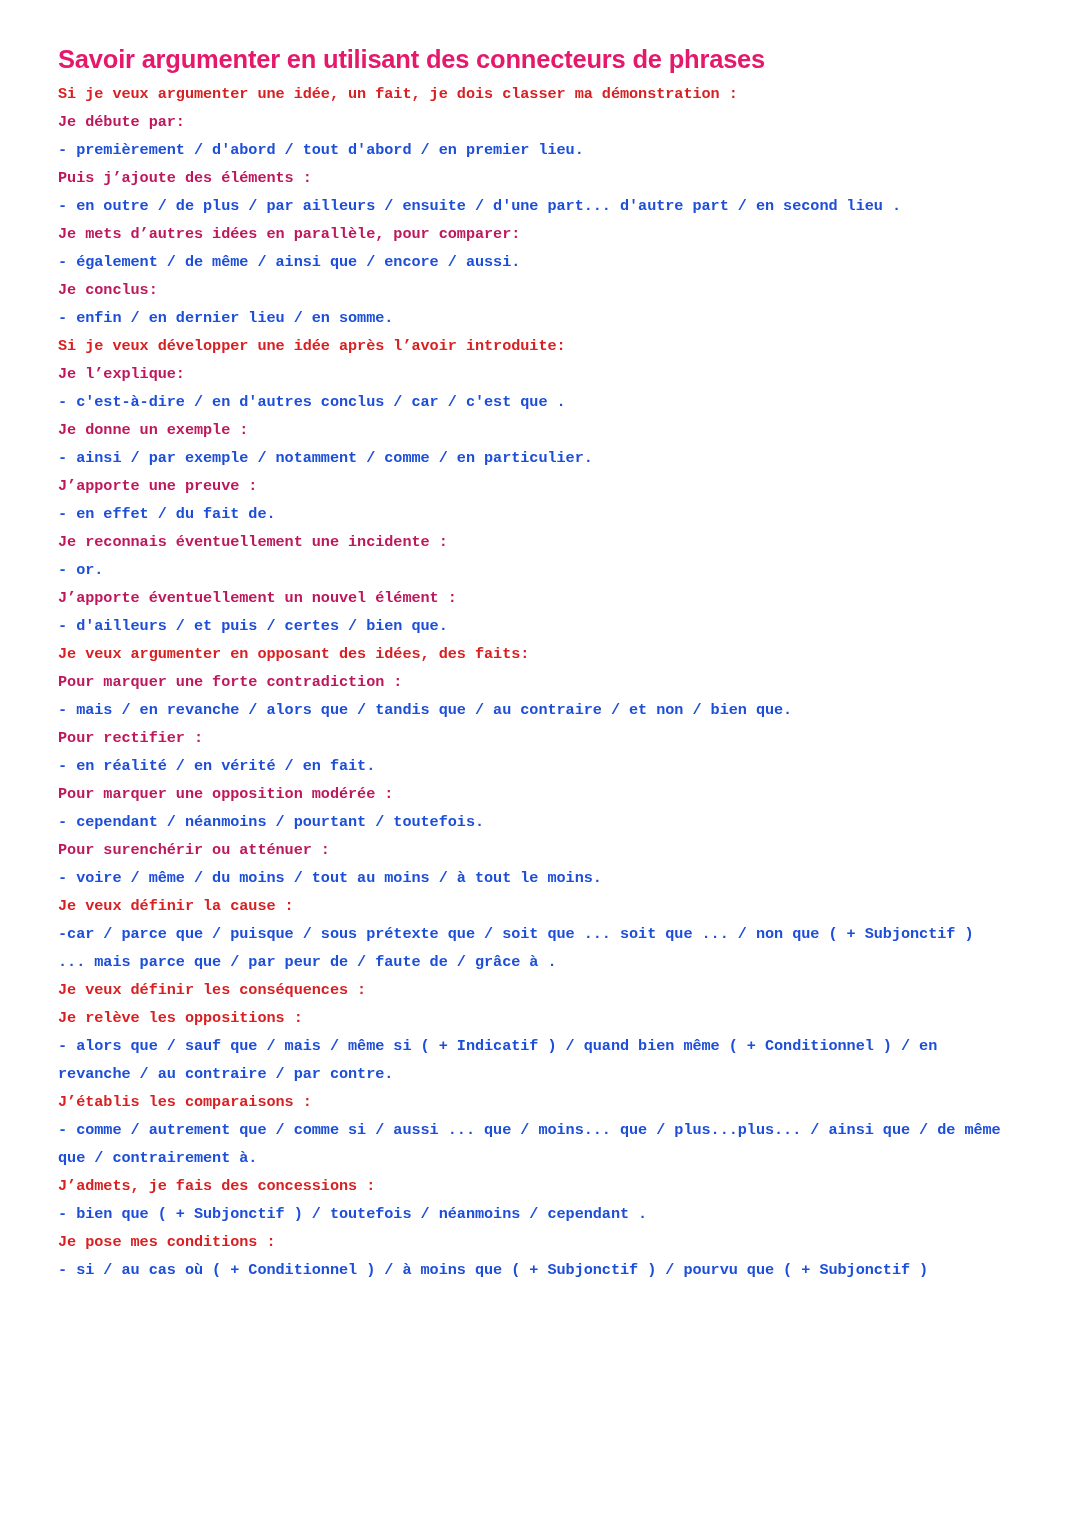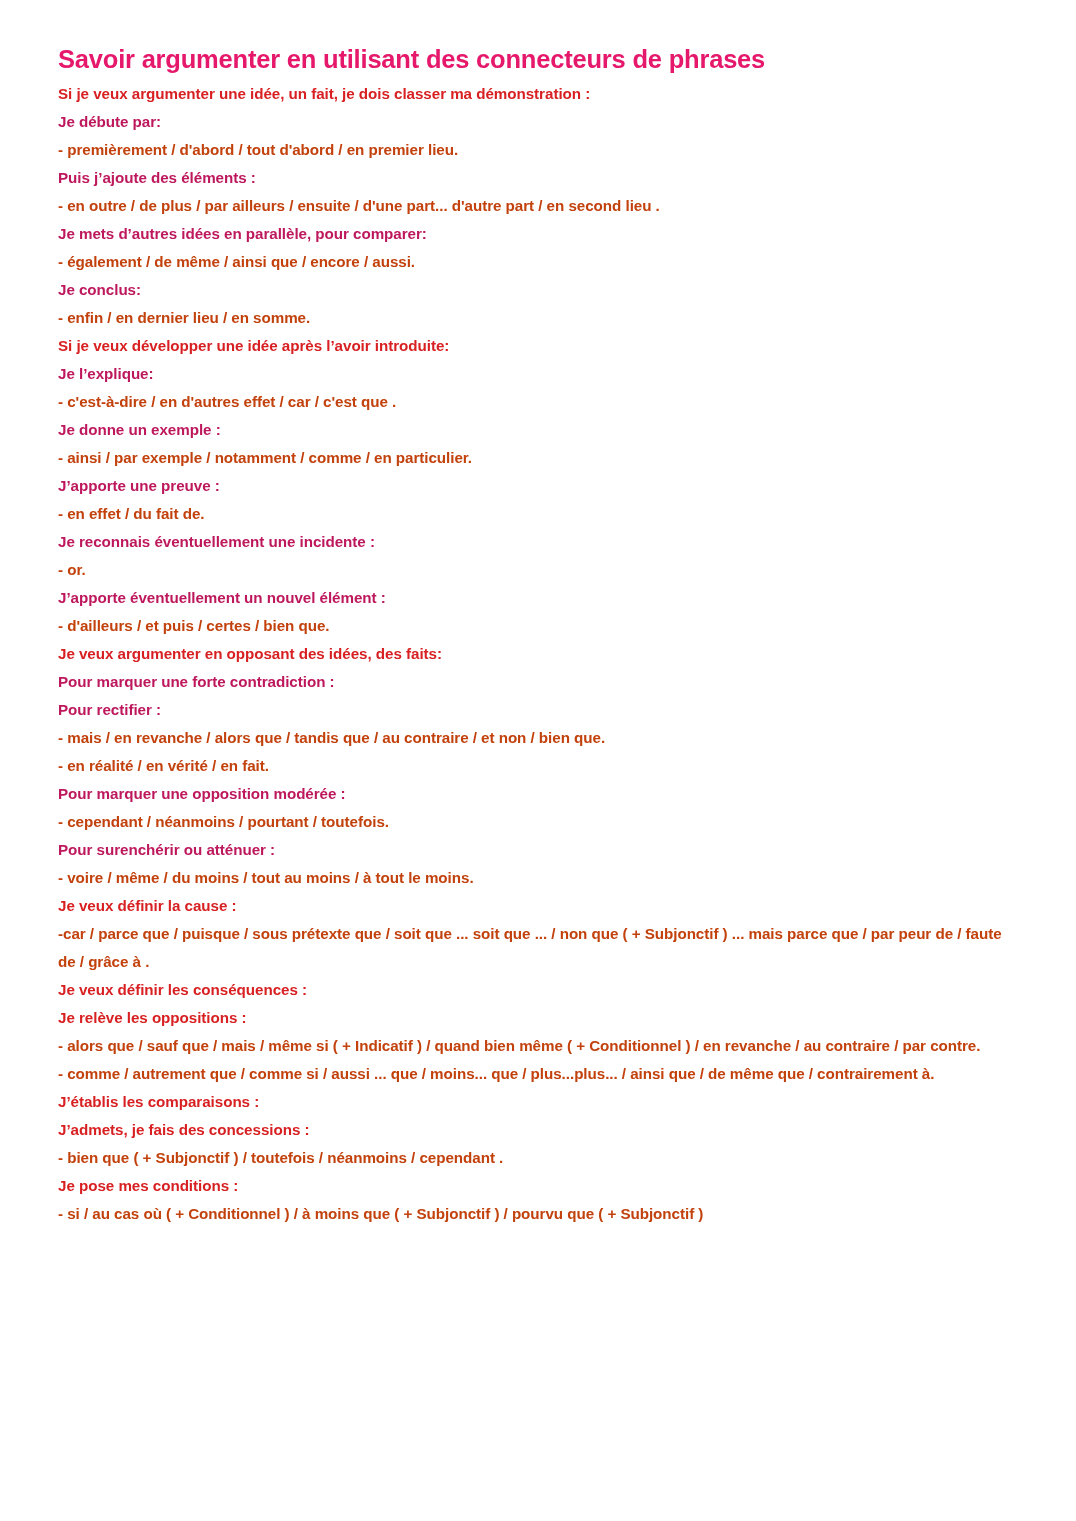--- a/index.html
+++ b/index.html
@@ -35,31 +35,32 @@
   .block {
     margin: 0;
     padding: 0;
   }
   .line {
     font-size: 15.2px;
     line-height: 28px;
     margin: 0;
     padding: 0;
     letter-spacing: -0.05px;
+    font-family: Liberation Mono, monospace;
   }
   .h-red {
     color: #d81f21;
     font-weight: bold;
   }
   .h-green {
     color: #be185d;
     font-weight: bold;
   }
   .body-line {
-    color: #c2410c;
+    color: #1d4ed8;
     font-weight: bold;
     max-width: 948px;
   }
   .body-line.wrap {
     white-space: normal;
   }
 </style>
 </head>
 <body>
 
@@ -75,55 +76,55 @@
         <div class="line h-green">Puis j’ajoute des éléments :</div>
         <div class="line body-line wrap">- en outre / de plus / par ailleurs / ensuite / d'une part... d'autre part / en second lieu .</div>
         <div class="line h-green">Je mets d’autres idées en parallèle, pour comparer:</div>
         <div class="line body-line wrap">- également / de même / ainsi que / encore / aussi.</div>
         <div class="line h-green">Je conclus:</div>
         <div class="line body-line wrap">- enfin / en dernier lieu / en somme.</div>
       </div>
       <div class="block">
         <div class="line h-red">Si je veux développer une idée après l’avoir introduite:</div>
         <div class="line h-green">Je l’explique:</div>
-        <div class="line body-line wrap">- c'est-à-dire / en d'autres effet / car / c'est que .</div>
+        <div class="line body-line wrap">- c'est-à-dire / en d'autres conclus / car / c'est que .</div>
         <div class="line h-green">Je donne un exemple :</div>
         <div class="line body-line wrap">- ainsi / par exemple / notamment / comme / en particulier.</div>
         <div class="line h-green">J’apporte une preuve :</div>
         <div class="line body-line wrap">- en effet / du fait de.</div>
         <div class="line h-green">Je reconnais éventuellement une incidente :</div>
         <div class="line body-line wrap">- or.</div>
         <div class="line h-green">J’apporte éventuellement un nouvel élément :</div>
         <div class="line body-line wrap">- d'ailleurs / et puis / certes / bien que.</div>
       </div>
       <div class="block">
         <div class="line h-red">Je veux argumenter en opposant des idées, des faits:</div>
         <div class="line h-green">Pour marquer une forte contradiction :</div>
+        <div class="line body-line wrap">- mais / en revanche / alors que / tandis que / au contraire / et non / bien que.</div>
         <div class="line h-green">Pour rectifier :</div>
-        <div class="line body-line wrap">- mais / en revanche / alors que / tandis que / au contraire / et non / bien que.</div>
         <div class="line body-line wrap">- en réalité / en vérité / en fait.</div>
         <div class="line h-green">Pour marquer une opposition modérée :</div>
         <div class="line body-line wrap">- cependant / néanmoins / pourtant / toutefois.</div>
         <div class="line h-green">Pour surenchérir ou atténuer :</div>
         <div class="line body-line wrap">- voire / même / du moins / tout au moins / à tout le moins.</div>
       </div>
       <div class="block">
         <div class="line h-red">Je veux définir la cause :</div>
         <div class="line body-line wrap">-car / parce que / puisque / sous prétexte que / soit que ... soit que ... / non que ( + Subjonctif ) ... mais parce que / par peur de / faute de / grâce à .</div>
       </div>
       <div class="block">
         <div class="line h-red">Je veux définir les conséquences :</div>
       </div>
       <div class="block">
         <div class="line h-red">Je relève les oppositions :</div>
         <div class="line body-line wrap">- alors que / sauf que / mais / même si ( + Indicatif ) / quand bien même ( + Conditionnel ) / en revanche / au contraire / par contre.</div>
       </div>
       <div class="block">
+        <div class="line h-red">J’établis les comparaisons :</div>
         <div class="line body-line wrap">- comme / autrement que / comme si / aussi ... que / moins... que / plus...plus... / ainsi que / de même que / contrairement à.</div>
-        <div class="line h-red">J’établis les comparaisons :</div>
       </div>
       <div class="block">
         <div class="line h-red">J’admets, je fais des concessions :</div>
         <div class="line body-line wrap">- bien que ( + Subjonctif ) / toutefois / néanmoins / cependant .</div>
       </div>
       <div class="block">
         <div class="line h-red">Je pose mes conditions :</div>
         <div class="line body-line wrap">- si / au cas où ( + Conditionnel ) / à moins que ( + Subjonctif ) / pourvu que ( + Subjonctif )</div>
       </div>
     </div>

